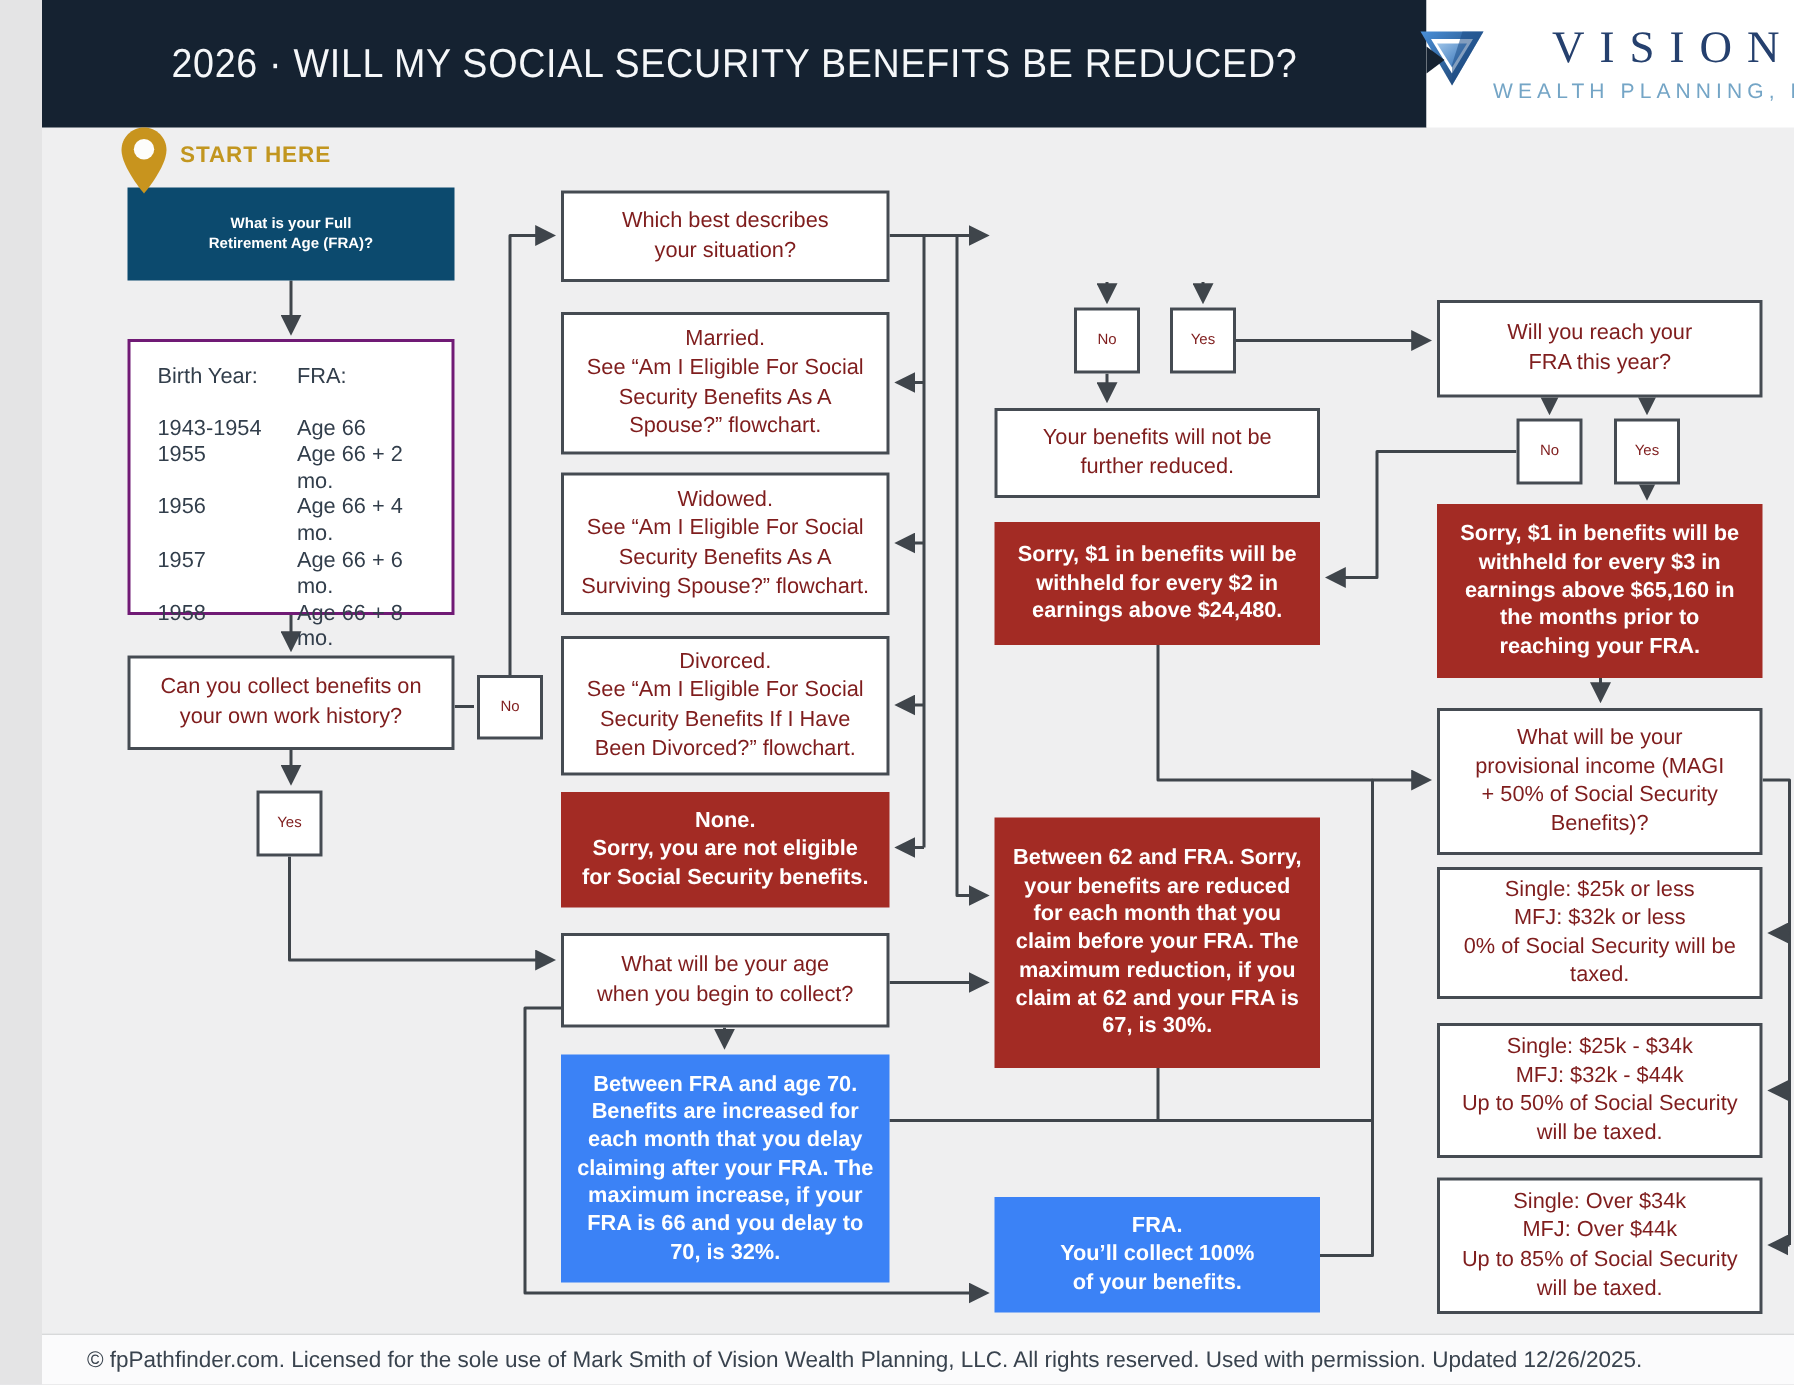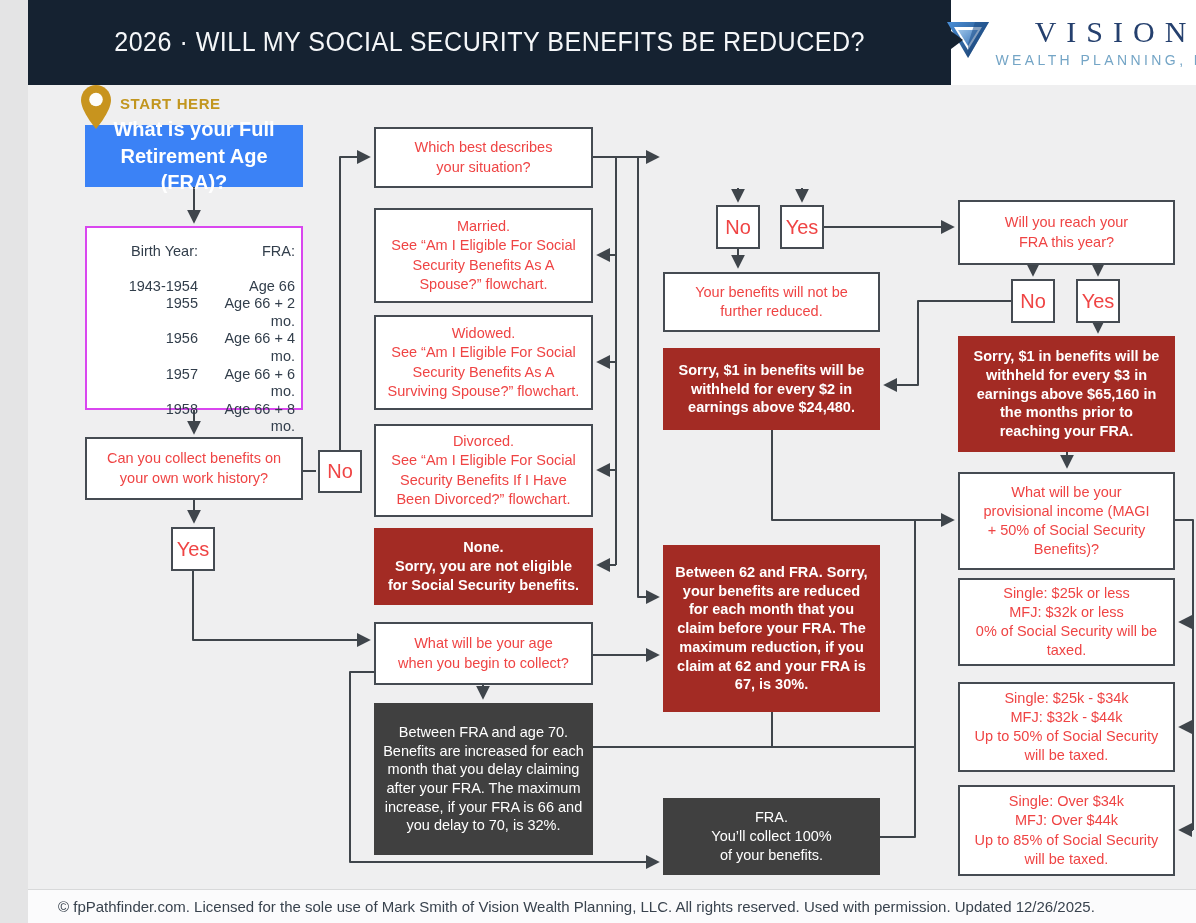--- a/index.html
+++ b/index.html
@@ -17,31 +17,31 @@
   .logo-text{display:flex;flex-direction:column;align-items:center;}
   .logo-name{font-family:"Liberation Serif","DejaVu Serif",serif;font-size:30px;line-height:1;
              letter-spacing:10px;margin-left:10px;color:#25406e;}
   .logo-tag{font-size:14px;letter-spacing:3.4px;color:#74a5c6;margin-top:5px;margin-left:4px;white-space:nowrap;}
   
   .pin{position:absolute;left:50px;top:83px;z-index:4;}
   .start-label{position:absolute;left:92px;top:95px;z-index:3;color:#c2961f;font-weight:700;
                font-size:15px;letter-spacing:.6px;}
   
   .node{position:absolute;box-sizing:border-box;display:flex;align-items:center;justify-content:center;
-        text-align:center;font-size:14.5px;line-height:1.32;color:#ef4444;white-space:pre-line;
+        text-align:center;font-size:14.5px;line-height:1.32;color:#7f1d1d;white-space:pre-line;
         padding:6px 9px;z-index:2;}
   .white{background:#ffffff;border:2px solid #454b52;}
-  .dark{background:#3b82f6;color:#ffffff;font-weight:700;font-size:20px;}
+  .dark{background:#0c4a6e;color:#ffffff;font-weight:700;font-size:10px;}
   .red{background:#a32b24;color:#ffffff;font-weight:700;}
-  .green{background:#404040;color:#ffffff;font-weight:400;}
-  .small{font-size:20px;}
+  .green{background:#3b82f6;color:#ffffff;font-weight:700;}
+  .small{font-size:10px;}
   .tight{line-height:1.29;}
   
-  .table-node{position:absolute;box-sizing:border-box;background:#ffffff;border:2px solid #d946ef;
-              z-index:2;font-size:14.5px;color:#323e4b;padding:15px 6px 8px 18px;text-align:right;}
+  .table-node{position:absolute;box-sizing:border-box;background:#ffffff;border:2px solid #701a75;
+              z-index:2;font-size:14.5px;color:#323e4b;padding:15px 6px 8px 18px;}
   .bt-row{display:grid;grid-template-columns:93px 1fr;line-height:17.6px;}
   .bt-head{margin-bottom:17px;}
   
   .wires{position:absolute;left:0;top:0;z-index:1;}
   
   .footer{position:absolute;left:0;top:889px;width:1196px;height:34px;background:#fbfbfc;
           border-top:1px solid #d8d9da;box-sizing:border-box;display:flex;align-items:center;
           padding-left:30px;font-size:15px;color:#39434e;z-index:2;}
 </style>
 </head>

